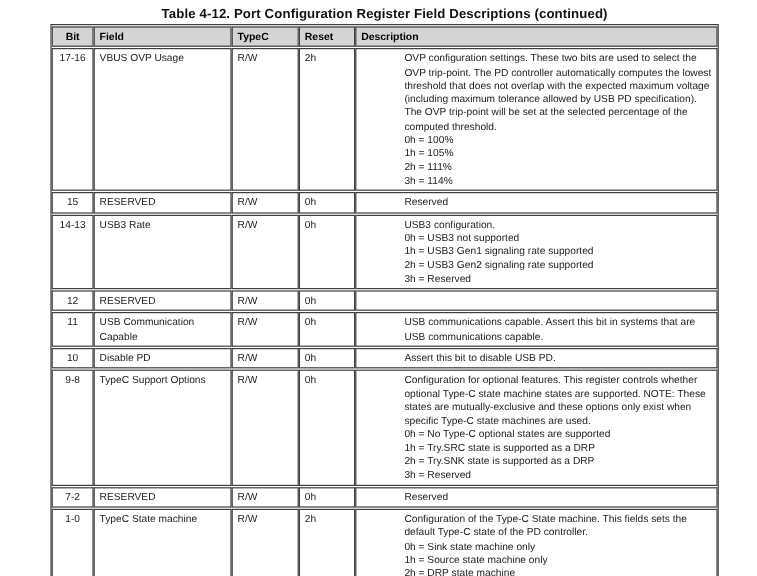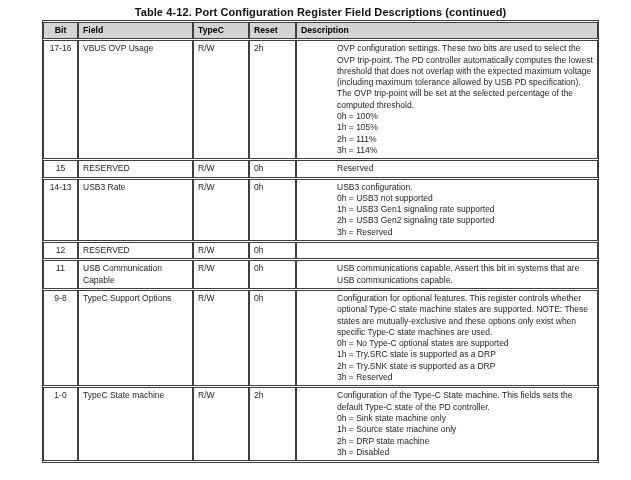--- a/index.html
+++ b/index.html
@@ -122,32 +122,46 @@
       </tr>
       <tr>
         <td class="bit">11</td>
         <td>USB Communication Capable</td>
         <td>R/W</td>
         <td>0h</td>
         <td class="desc">USB communications capable. Assert this bit in systems that are
 USB communications capable.</td>
       </tr>
       <tr>
+        <td class="bit">10</td>
+        <td>Disable PD</td>
+        <td>R/W</td>
+        <td>0h</td>
+        <td class="desc">Assert this bit to disable USB PD.</td>
+      </tr>
+      <tr>
         <td class="bit">9-8</td>
         <td>TypeC Support Options</td>
         <td>R/W</td>
         <td>0h</td>
         <td class="desc">Configuration for optional features. This register controls whether
 optional Type-C state machine states are supported. NOTE: These
 states are mutually-exclusive and these options only exist when
 specific Type-C state machines are used.
 0h = No Type-C optional states are supported
 1h = Try.SRC state is supported as a DRP
 2h = Try.SNK state is supported as a DRP
 3h = Reserved</td>
+      </tr>
+      <tr>
+        <td class="bit">7-2</td>
+        <td>RESERVED</td>
+        <td>R/W</td>
+        <td>0h</td>
+        <td class="desc">Reserved</td>
       </tr>
       <tr>
         <td class="bit">1-0</td>
         <td>TypeC State machine</td>
         <td>R/W</td>
         <td>2h</td>
         <td class="desc">Configuration of the Type-C State machine. This fields sets the
 default Type-C state of the PD controller.
 0h = Sink state machine only
 1h = Source state machine only

